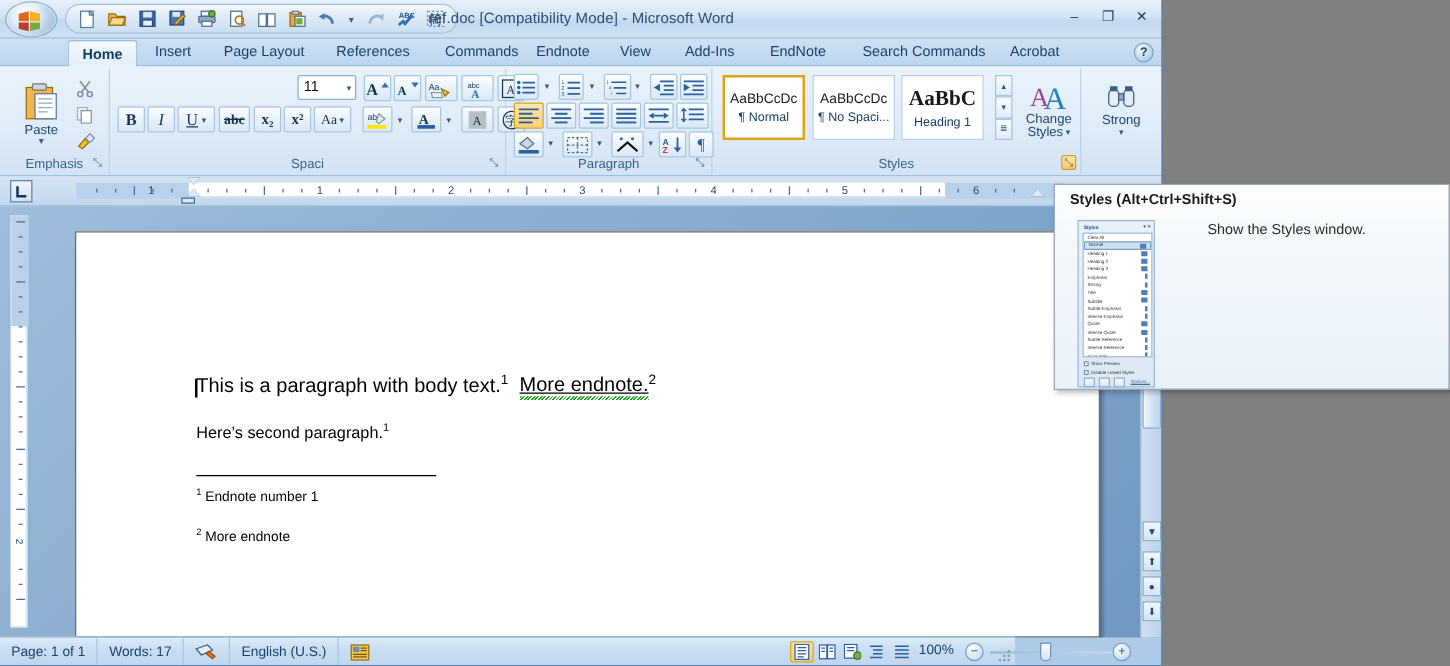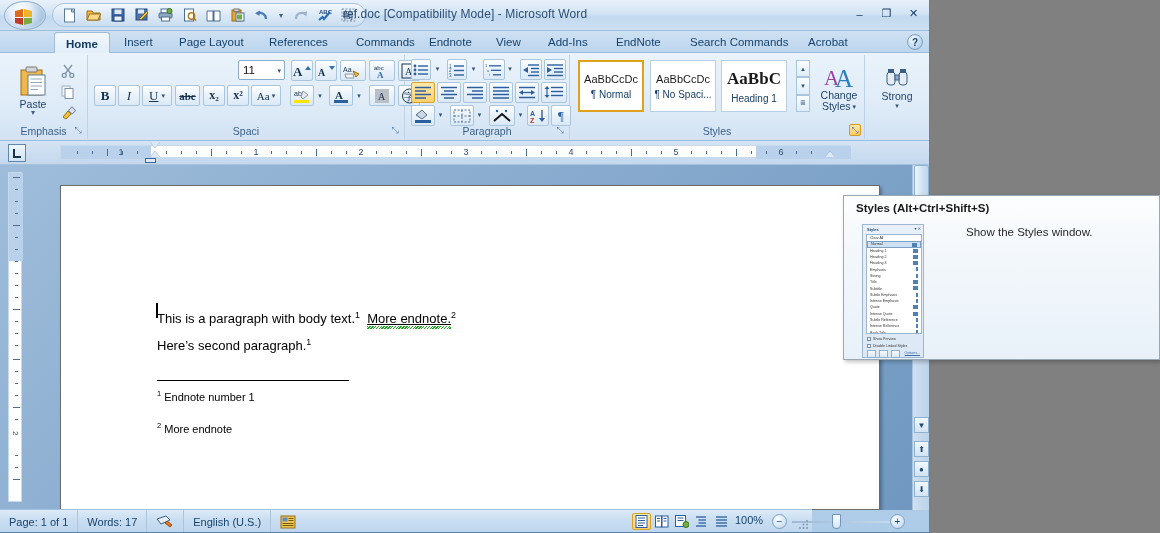--- a/index.html
+++ b/index.html
@@ -236,21 +236,21 @@
   }
   #page{
     position:absolute; left:60px; top:20px; width:820px; height:325px;
     background:#fff; border:1px solid #6b6b6b;
     box-shadow:2px 2px 3px rgba(0,0,0,.28);
   }
   .doc-para{
     position:absolute; font-family:"Liberation Sans", sans-serif;
     color:#000; white-space:nowrap;
   }
-  #p1{ left:96px; top:124px; font-size:13px; }
+  #p1{ left:96px; top:112px; font-size:16px; }
   #p2{ left:96px; top:151px; font-size:13px; }
   #sep-line{ position:absolute; left:96px; top:194px; width:192px; height:1px; background:#000; }
   #n1{ left:96px; top:203px; font-size:11px; }
   #n2{ left:96px; top:235px; font-size:11px; }
   .sup{ font-size:.68em; vertical-align:super; }
   .endnote-ref{
     text-decoration:underline;
     border-bottom:none;
     position:relative;
   }
@@ -313,21 +313,20 @@
     font-size:10px;color:#1b4670;}
   #resize-grip{ position:absolute; right:2px; bottom:2px; width:12px;height:12px;}
 
   
   #tooltip{
     position:absolute; left:843px; top:147px; width:317px; height:165px;
     background:linear-gradient(180deg,#fdfefe 0%,#f4f8fc 30%,#e8f1f9 100%);
     border:1px solid #9aa7b4;
     box-shadow:2px 2px 4px rgba(0,0,0,.25);
     overflow:hidden;
-    margin-top:48px;
   }
   #tt-title{
     position:absolute; left:12px; top:6px; font-size:11.5px; font-weight:bold; color:#1a1a1a;
     white-space:nowrap;
   }
   #tt-desc{
     position:absolute; left:122px; top:30px; font-size:11.5px; color:#2a2a2a;
     white-space:nowrap;
   }
   

